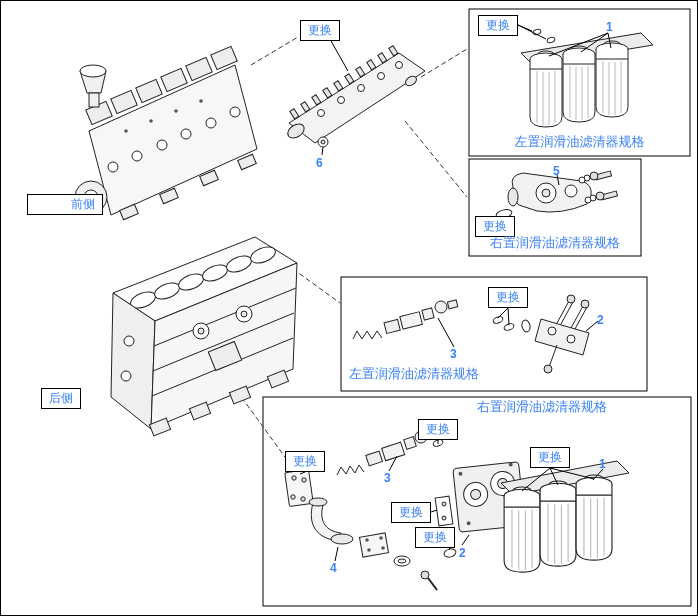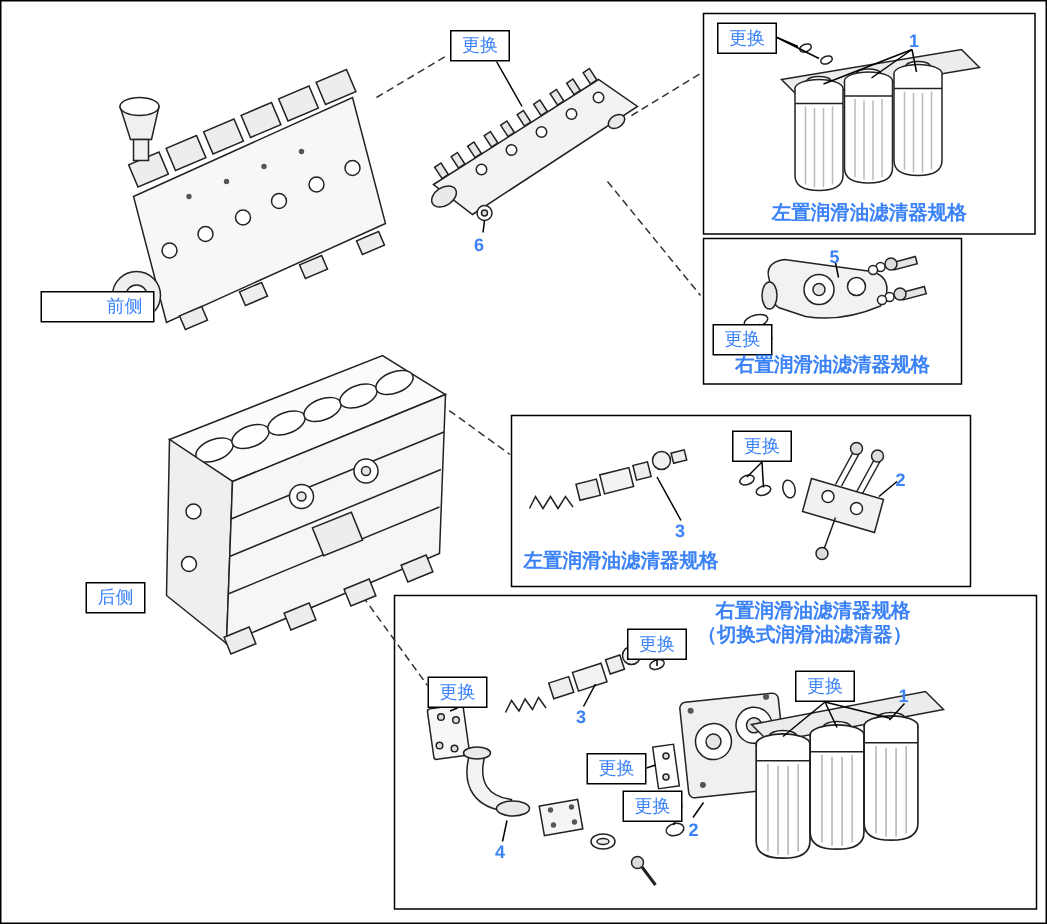--- a/index.html
+++ b/index.html
@@ -6,21 +6,21 @@
   .stage{
     position:relative;width:698px;height:616px;background:#fff;
     border:1px solid #000;box-sizing:border-box;overflow:hidden;
     font-family:"Liberation Sans","DejaVu Sans",sans-serif;color:#3b82f6;
   }
   .art{position:absolute;left:0;top:0;}
   .tag{
     position:absolute;border:1px solid #000;background:#fff;
     padding:2px 7px;font-size:12px;line-height:1.25;white-space:nowrap;
   }
-  .cap{position:absolute;font-size:13px;line-height:1.15;white-space:nowrap;font-weight:bold;}
+  .cap{position:absolute;font-size:13px;line-height:1.15;white-space:nowrap;}
   .cap.center{text-align:center;}
   .num{position:absolute;font-size:12px;font-weight:bold;}
 </style>
 </head>
 <body>
 
 <div class="stage">
 
 <svg class="art" width="698" height="616" viewBox="0 0 698 616">
 
@@ -282,27 +282,26 @@
 <div class="tag" style="left:477px;top:14px;">更换</div>
 <div class="tag" style="left:474px;top:215px;">更换</div>
 <div class="tag" style="left:487px;top:286px;">更换</div>
 <div class="tag" style="left:417px;top:418px;">更换</div>
 <div class="tag" style="left:529px;top:446px;">更换</div>
 <div class="tag" style="left:284px;top:450px;">更换</div>
 <div class="tag" style="left:390px;top:501px;">更换</div>
 <div class="tag" style="left:414px;top:526px;">更换</div>
 
 <div class="tag" style="left:26px;top:193px;padding-left:43px;">前侧</div>
-<div class="tag" style="left:56px;top:387px;">后侧</div>
+<div class="tag" style="left:40px;top:387px;">后侧</div>
 
 <div class="cap center" style="left:468px;top:134px;width:221px;">左置润滑油滤清器规格</div>
 <div class="cap center" style="left:468px;top:235px;width:172px;">右置润滑油滤清器规格</div>
 <div class="cap" style="left:348px;top:366px;">左置润滑油滤清器规格</div>
 <div class="cap" style="left:476px;top:399px;">右置润滑油滤清器规格</div>
-<div class="cap" style="left:464px;top:415px;">（切换式润滑油滤清器）</div>
 
 <div class="num" style="left:315px;top:155px;">6</div>
 <div class="num" style="left:605px;top:19px;">1</div>
 <div class="num" style="left:552px;top:163px;">5</div>
 <div class="num" style="left:596px;top:312px;">2</div>
 <div class="num" style="left:449px;top:346px;">3</div>
 <div class="num" style="left:383px;top:470px;">3</div>
 <div class="num" style="left:458px;top:545px;">2</div>
 <div class="num" style="left:329px;top:560px;">4</div>
 <div class="num" style="left:598px;top:456px;">1</div>

